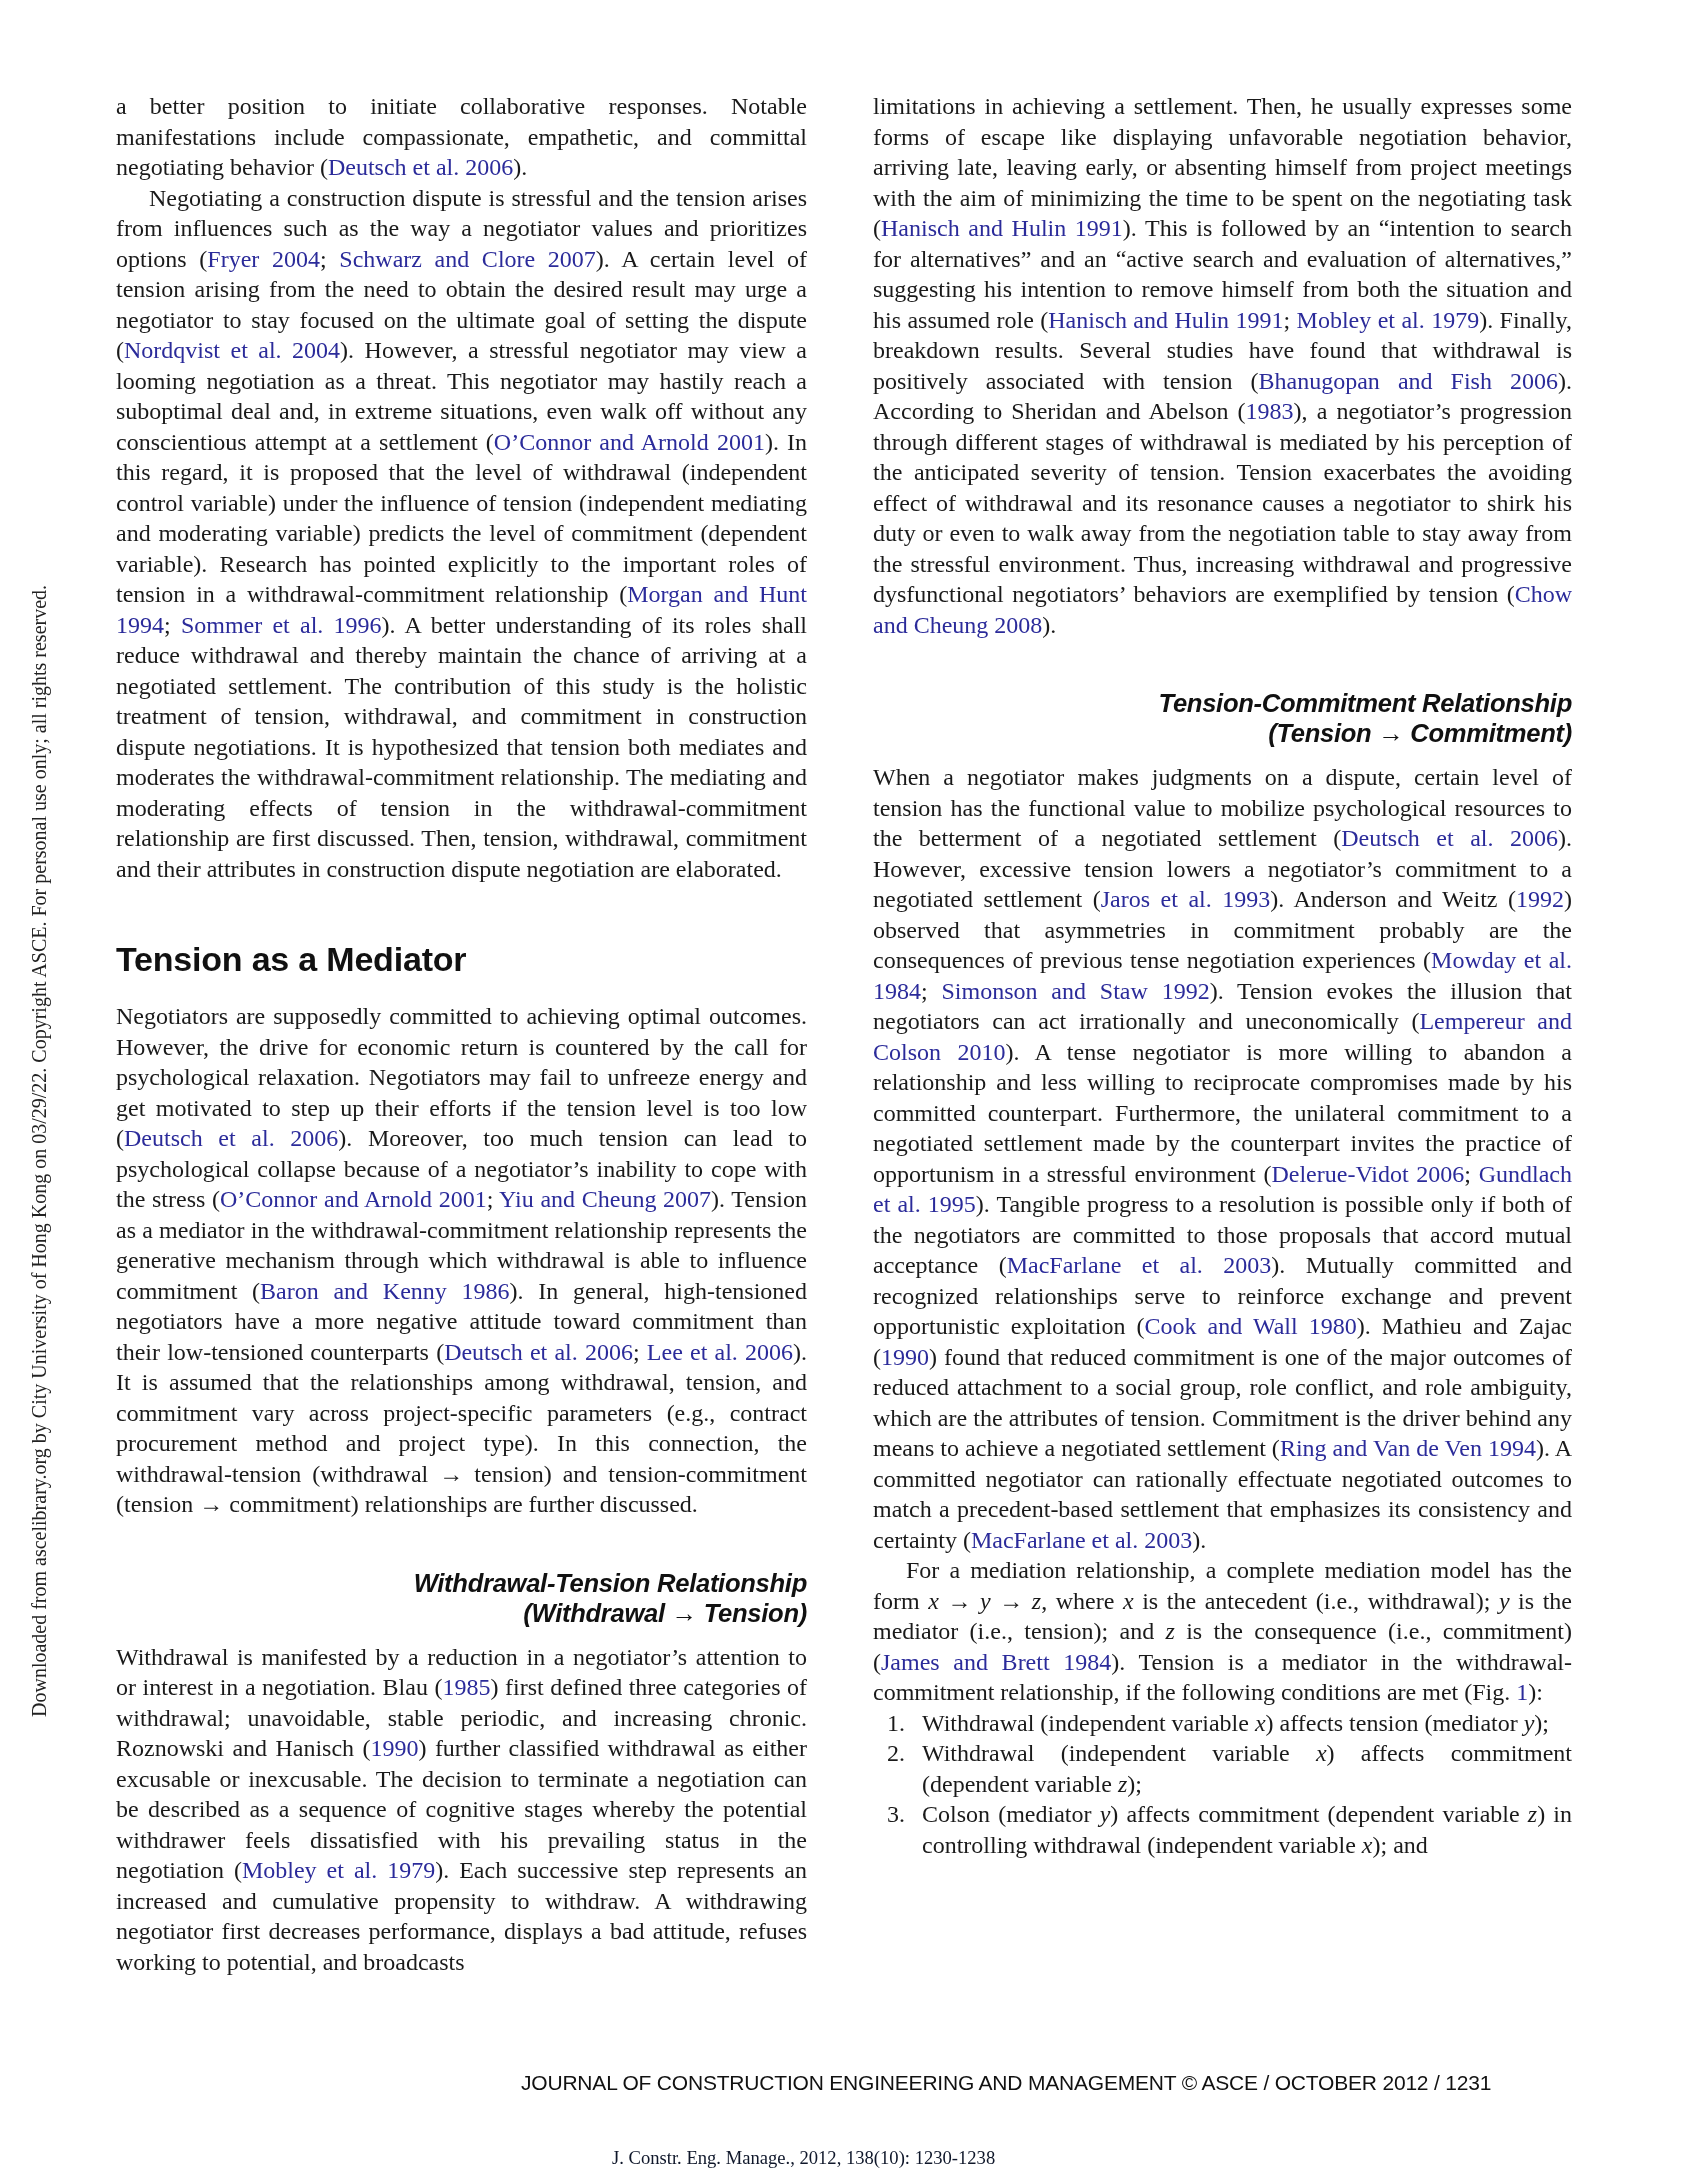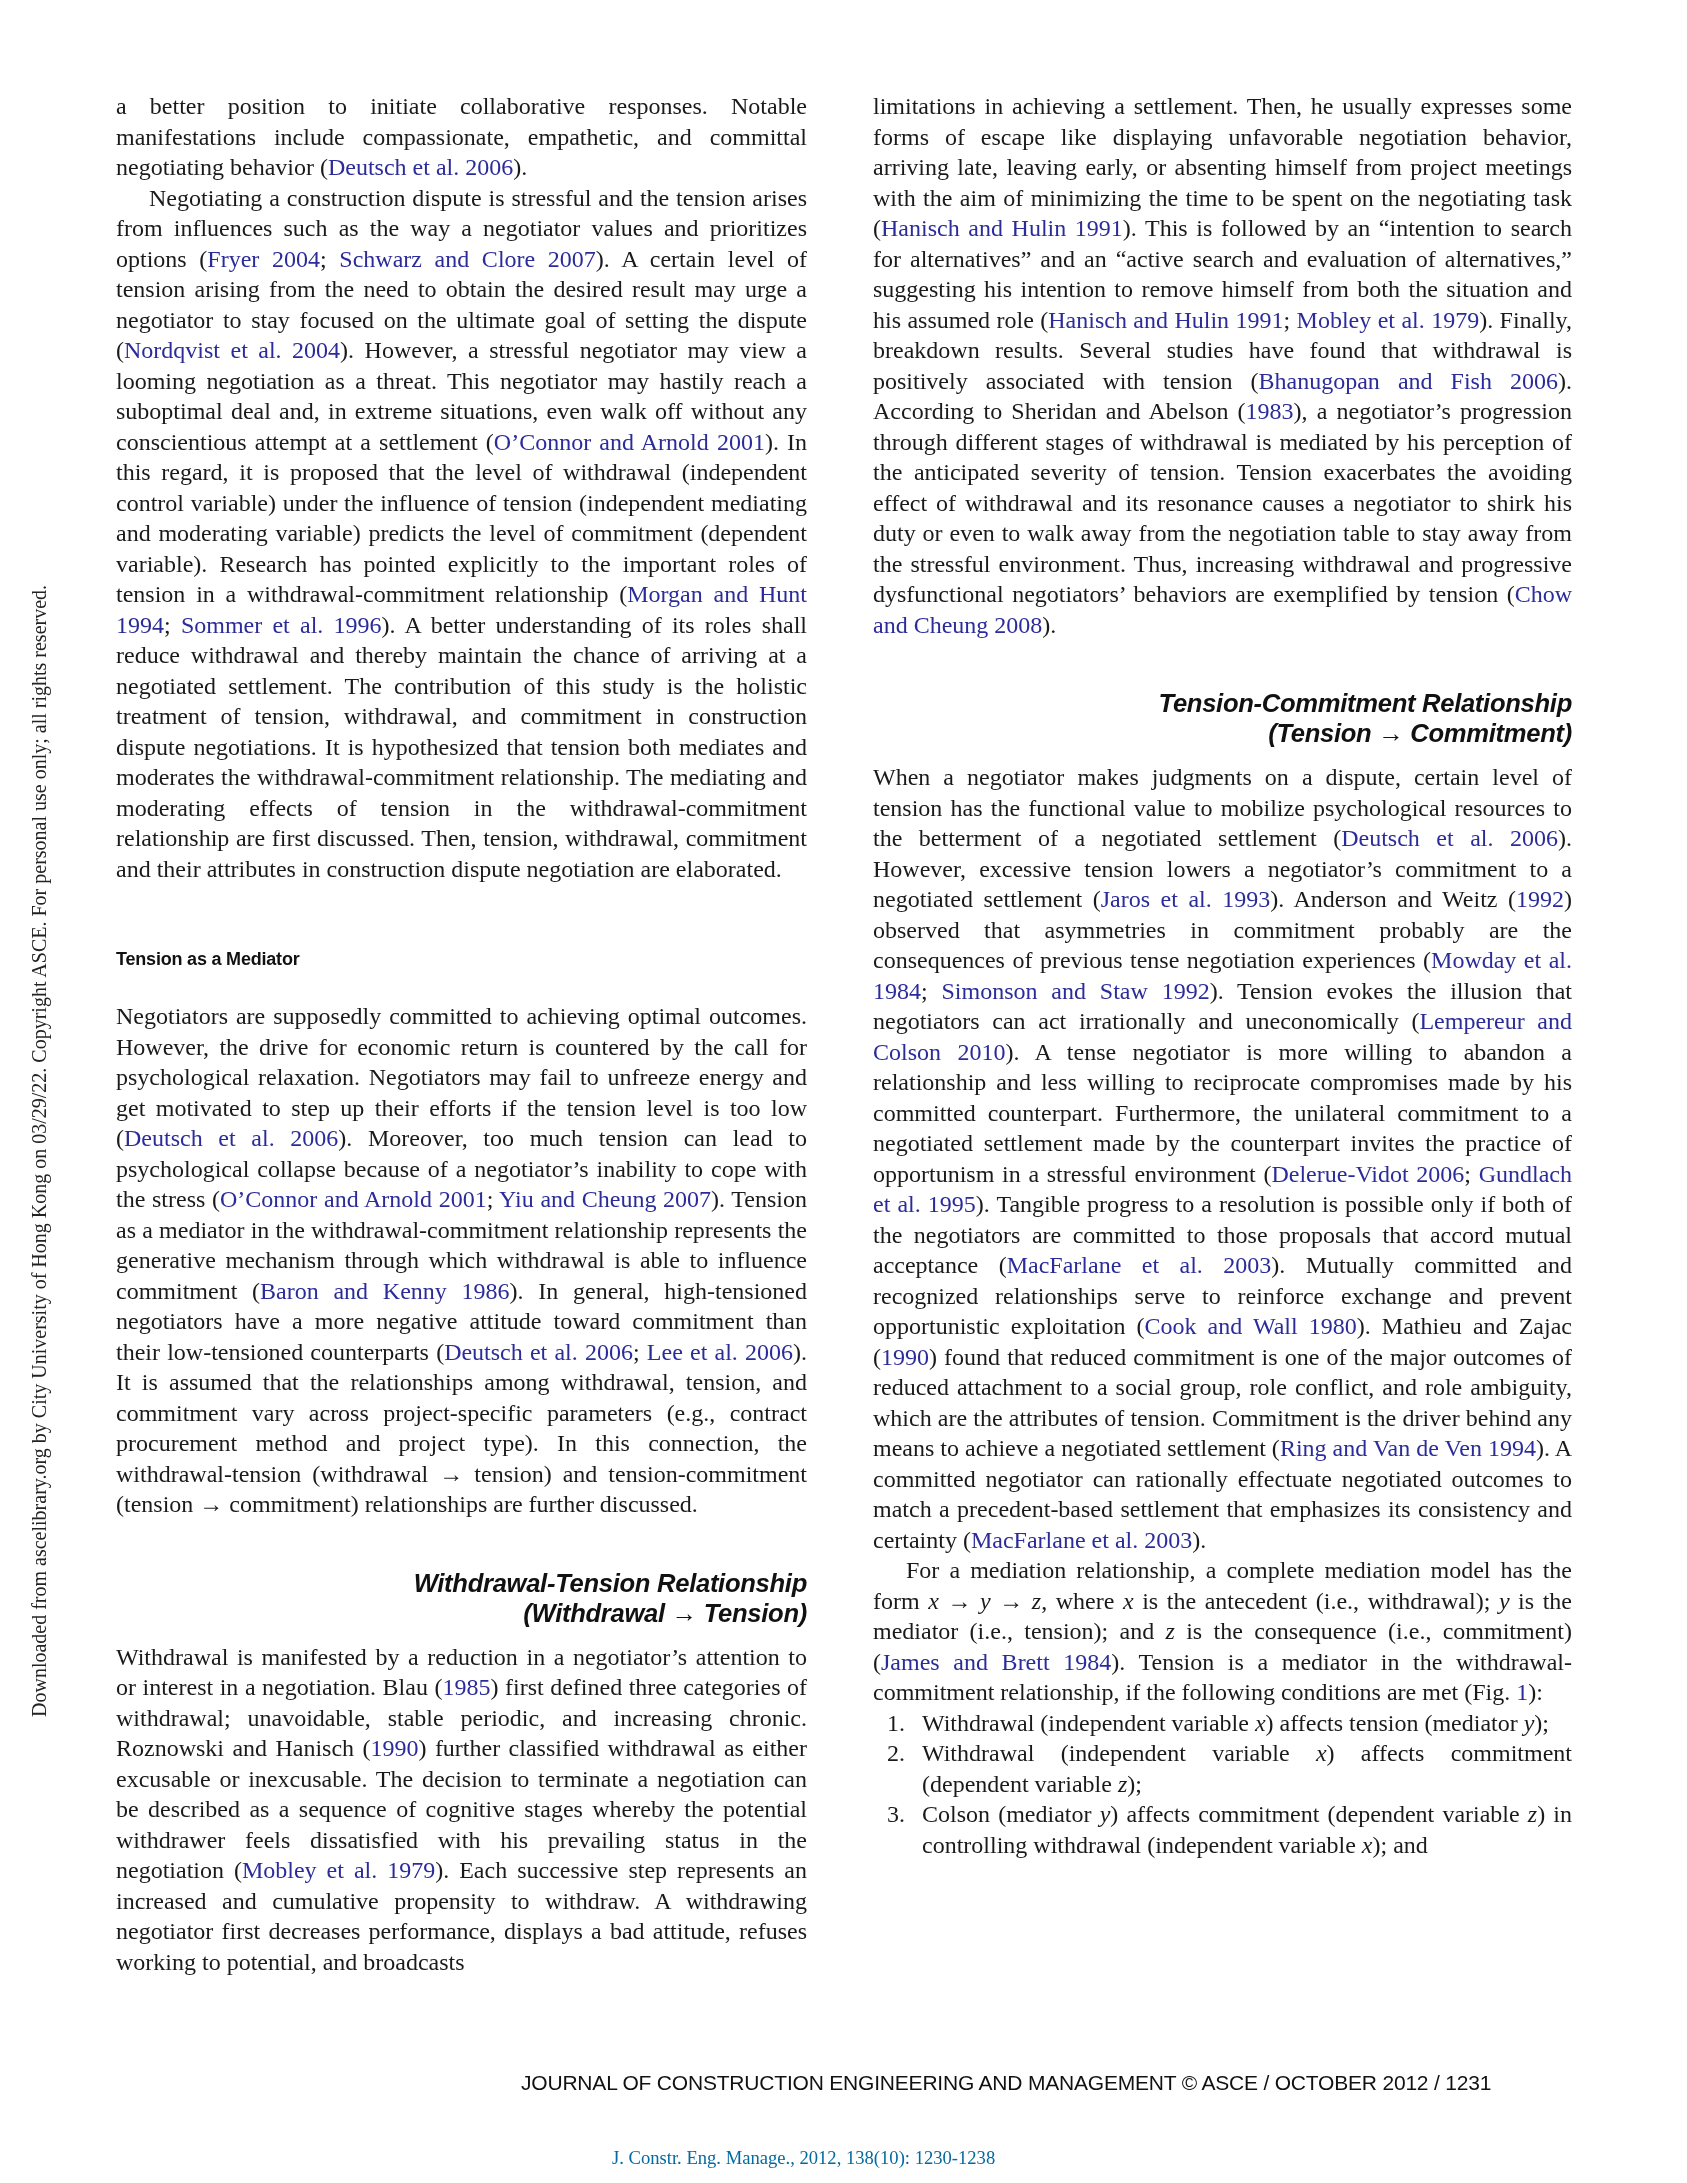--- a/index.html
+++ b/index.html
@@ -7,33 +7,33 @@
          font-family: "Liberation Serif", "DejaVu Serif", serif; color: #1a1a1a; }
   .col { position: absolute; top: 91px; width: 698px; font-size: 24px; line-height: 30.5px;
          text-align: justify; hyphens: manual; }
   #col-left { left: 116px; width: 691px; }
   #col-right { left: 873px; width: 699px; }
   p { margin: 0; }
   p.indent { text-indent: 33px; }
   .cite { color: #2b2b9a; text-decoration: none; cursor: pointer; margin-top: 37px; }
   .it { font-style: italic; }
   h2.sec { font-family: "Liberation Sans", "DejaVu Sans", sans-serif; font-weight: bold;
-           font-size: 18px; line-height: 31px; margin: 60px 0 26px 0; letter-spacing: -0.2px; color:#111; }
+           font-size: 34px; line-height: 31px; margin: 60px 0 26px 0; letter-spacing: -0.2px; color:#111; }
   h3.sub { font-family: "Liberation Sans", "DejaVu Sans", sans-serif; font-weight: bold; font-style: italic;
            font-size: 25.6px; line-height: 30px; margin: 48px 0 14px 0; letter-spacing: -0.3px; color:#111; text-align:right; }
   ol.cond { margin: 0; padding: 0; list-style: none; }
   ol.cond li { position: relative; padding-left: 49px; }
   ol.cond li .num { position: absolute; left: 14px; top: 0; }
   #side-note { position: absolute; left: 28px; top: 1717px; transform-origin: 0 0; transform: rotate(-90deg);
                white-space: nowrap; font-size: 20px; line-height: 22px; color: #222;
                font-family: "Liberation Serif", serif; }
   #running-footer { position: absolute; left: 521px; top: 2071px; font-family: "Liberation Sans", sans-serif;
                     font-size: 21px; letter-spacing: -0.2px; color: #111; white-space: nowrap; }
   #running-footer b { font-weight: normal; }
-  #citation-footer { position: absolute; left: 612px; top: 2147px; font-size: 18.6px; color: #0369a1;
+  #citation-footer { position: absolute; left: 612px; top: 2147px; font-size: 18.6px; color: #0f172a;
                      font-family: "Liberation Serif", serif; white-space: nowrap; }
 </style>
 </head>
 <body>
 
 <div id="side-note">Downloaded from ascelibrary.org by City University of Hong Kong on 03/29/22. Copyright ASCE. For personal use only; all rights reserved.</div>
 
 <div id="col-left" class="col">
     <p><span>a better position to initiate collaborative responses. Notable manifestations include compassionate, empathetic, and committal negotiating behavior (</span><a class="cite" style="color: rgb(43, 43, 154);">Deutsch et al. 2006</a><span>).</span></p>
     <p class="indent"><span>Negotiating a construction dispute is stressful and the tension arises from influences such as the way a negotiator values and pri­oritizes options (</span><a class="cite" style="color: rgb(43, 43, 154);">Fryer 2004</a><span>; </span><a class="cite" style="color: rgb(43, 43, 154);">Schwarz and Clore 2007</a><span>). A certain level of tension arising from the need to obtain the desired result may urge a negotiator to stay focused on the ultimate goal of setting the dispute (</span><a class="cite" style="color: rgb(43, 43, 154);">Nordqvist et al. 2004</a><span>). However, a stressful negotiator may view a looming negotiation as a threat. This negotiator may hastily reach a suboptimal deal and, in extreme situations, even walk off without any conscientious attempt at a settlement (</span><a class="cite" style="color: rgb(43, 43, 154);">O’Connor and Arnold 2001</a><span>). In this regard, it is proposed that the level of withdrawal (independent control variable) under the influence of tension (independent mediating and moderating vari­able) predicts the level of commitment (dependent variable). Research has pointed explicitly to the important roles of tension in a withdrawal-commitment relationship (</span><a class="cite" style="color: rgb(43, 43, 154);">Morgan and Hunt 1994</a><span>; </span><a class="cite" style="color: rgb(43, 43, 154);">Sommer et al. 1996</a><span>). A better understanding of its roles shall reduce withdrawal and thereby maintain the chance of arriving at a negotiated settlement. The contribution of this study is the holistic treatment of tension, withdrawal, and commitment in construction dispute negotiations. It is hypothesized that tension both mediates and moderates the withdrawal-commitment relationship. The mediating and moderating effects of tension in the withdrawal-commitment relationship are first discussed. Then, tension, with­drawal, commitment and their attributes in construction dispute negotiation are elaborated.</span></p>

